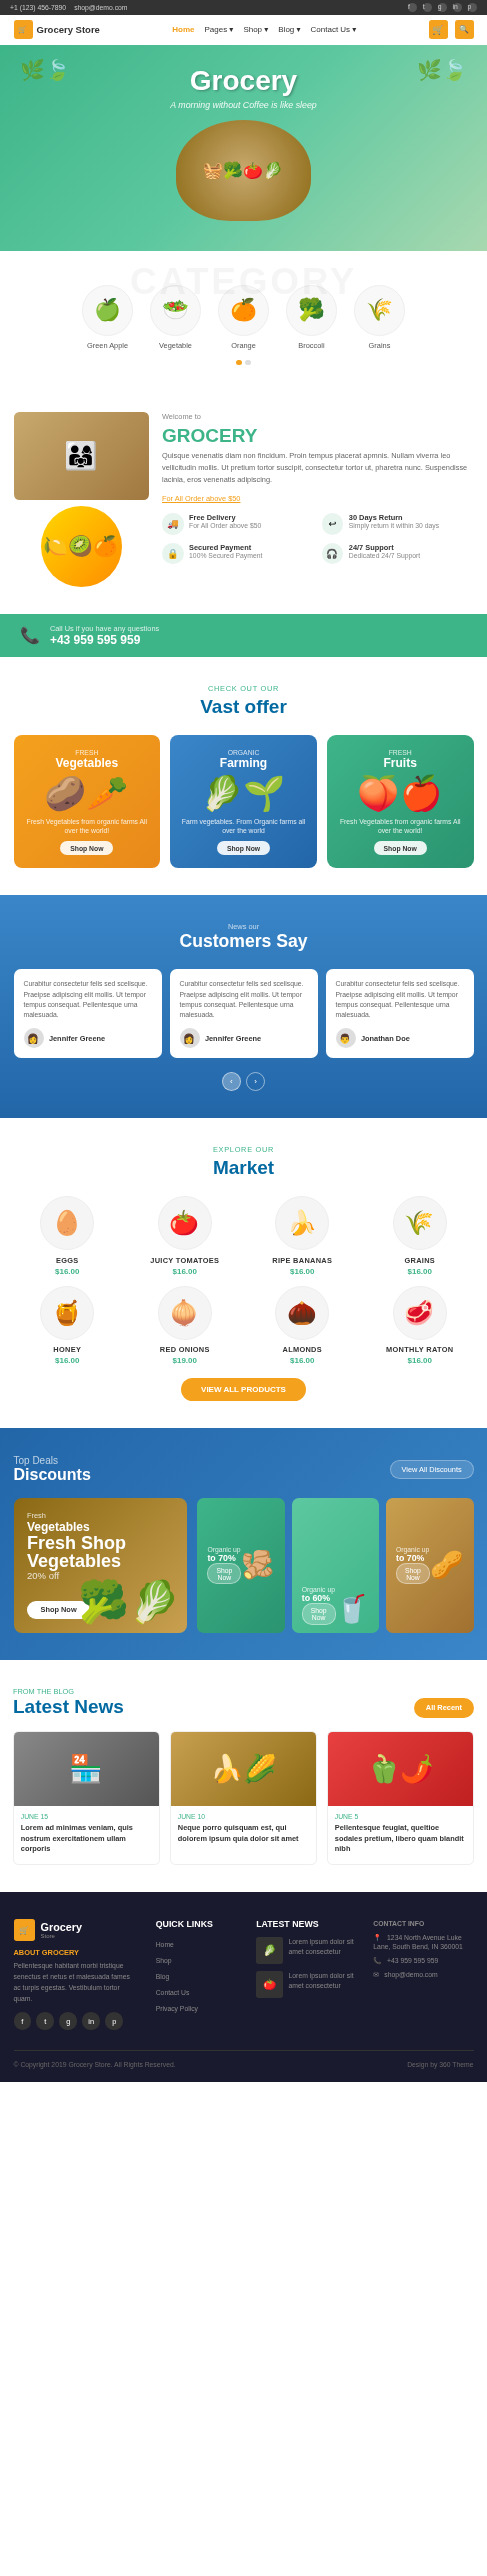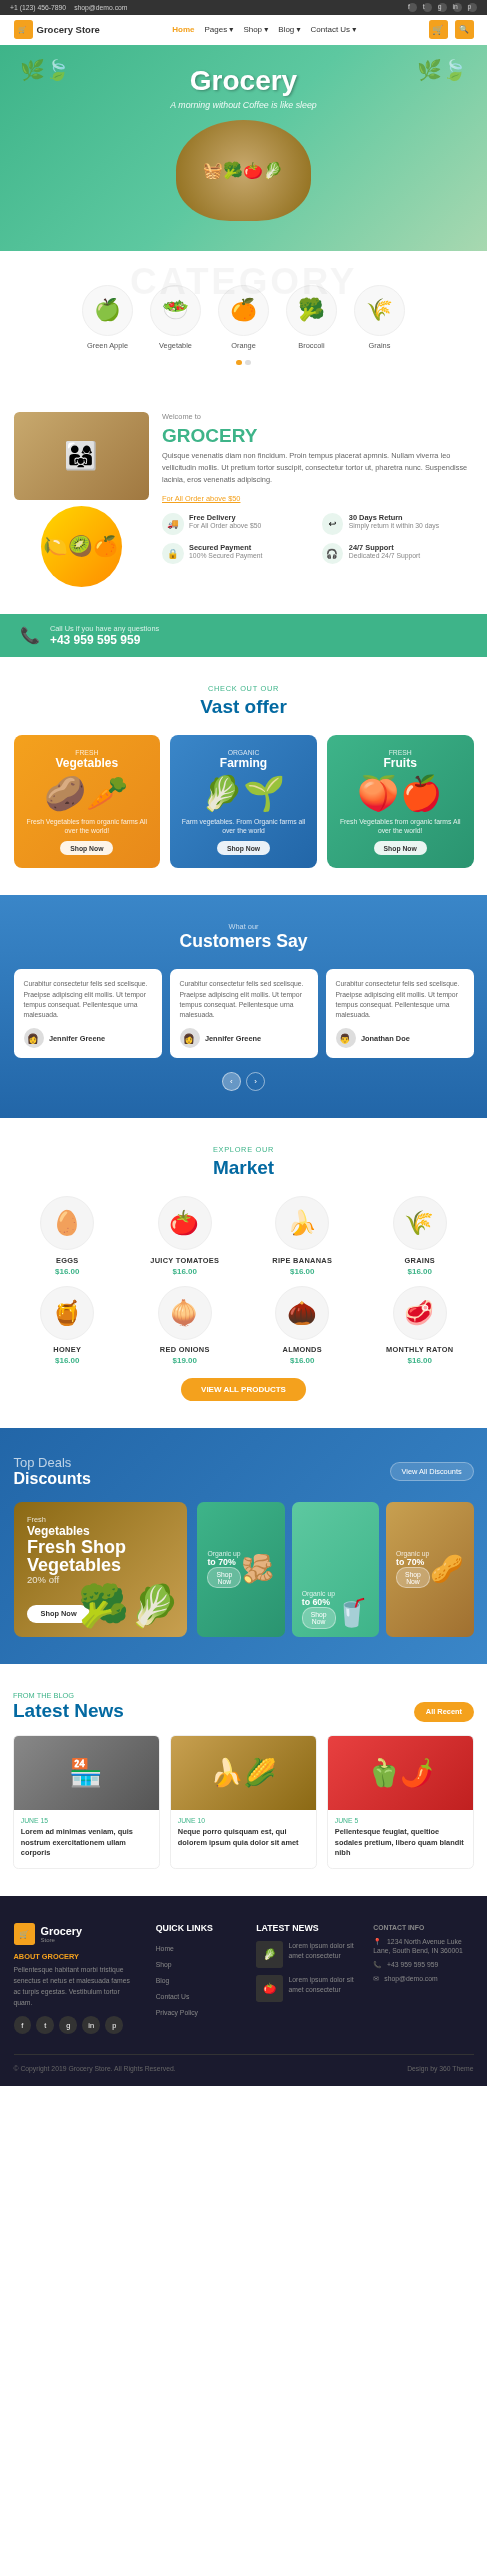--- a/index.html
+++ b/index.html
@@ -99,21 +99,21 @@
     .market-grid { display: grid; grid-template-columns: repeat(4, 1fr); gap: 10px; }
     .market-item { text-align: center; cursor: pointer; }
     .market-img { width: 54px; height: 54px; border-radius: 50%; background: #f5f5f5; margin: 0 auto 5.4px; display: flex; align-items: center; justify-content: center; font-size: 24px; border: 1.4px solid #eee; }
     .market-name { font-size: 7.4px; color: #333; font-weight: 600; text-transform: uppercase; letter-spacing: 0.3px; }
     .market-price { font-size: 8px; color: #3eb489; font-weight: bold; margin-top: 2px; }
     .view-all-btn { display: block; margin: 13.5px auto 0; background: #f4a11d; color: #fff; border: none; border-radius: 17px; padding: 6.8px 20px; font-size: 8px; cursor: pointer; font-weight: bold; }
 
     
     .discounts-section { background: linear-gradient(135deg, #2266a8, #3a86c8); padding: 27px 13.5px; }
     .discounts-header { display: flex; justify-content: space-between; align-items: center; margin-bottom: 13.5px; }
-    .discounts-tag { font-size: 13px; color: rgba(255,255,255,0.7); }
+    .discounts-tag { font-size: 10px; color: rgba(255,255,255,0.7); }
     .discounts-title { font-size: 16px; font-weight: bold; color: #fff; }
     .view-all-disc { background: rgba(255,255,255,0.15); color: #fff; border: 0.7px solid rgba(255,255,255,0.3); border-radius: 13.5px; padding: 4px 10.8px; font-size: 7.4px; cursor: pointer; }
     .discounts-layout { display: grid; grid-template-columns: 1fr 1fr; gap: 10px; }
     .discount-main { background: linear-gradient(135deg, #8b6914, #c8a050); border-radius: 8px; padding: 13.5px; display: flex; flex-direction: column; justify-content: space-between; min-height: 135px; position: relative; overflow: hidden; }
     .discount-main-tag { font-size: 12px; font-weight: bold; color: #fff; }
     .discount-main-sub { font-size: 18px; font-weight: 900; color: #fff; line-height: 1; }
     .discount-main-pct { font-size: 9.5px; color: rgba(255,255,255,0.8); }
     .discount-main-img { font-size: 41px; position: absolute; right: 6.8px; bottom: 6.8px; }
     .shop-btn { background: #fff; color: #333; border: none; border-radius: 13.5px; padding: 4.7px 13.5px; font-size: 7.4px; cursor: pointer; font-weight: bold; align-self: flex-start; }
     .discount-cards { display: flex; flex-direction: row; gap: 6.8px; }
@@ -320,21 +320,21 @@
       </div>
       <div class="offer-card-img">🍑🍎</div>
       <div class="offer-card-text">Fresh Vegetables from organic farms All over the world!</div>
       <button class="offer-card-btn">Shop Now</button>
     </div>
   </div>
 </div>
 
 <div class="customers-section">
   <div class="customers-header">
-    <p class="customers-tag">What our</p>
+    <p class="customers-tag">News our</p>
     <h2 class="customers-title">Customers Say</h2>
   </div>
   <div class="testimonials">
     <div class="testimonial">
       <p class="testimonial-text">Curabitur consectetur felis sed scelisque. Praeipse adipiscing elit mollis. Ut tempor tempus consequat. Pellentesque urna malesuada.</p>
       <div class="testimonial-author">
         <div class="author-avatar">👩</div>
         <span class="author-name">Jennifer Greene</span>
       </div>
     </div>

